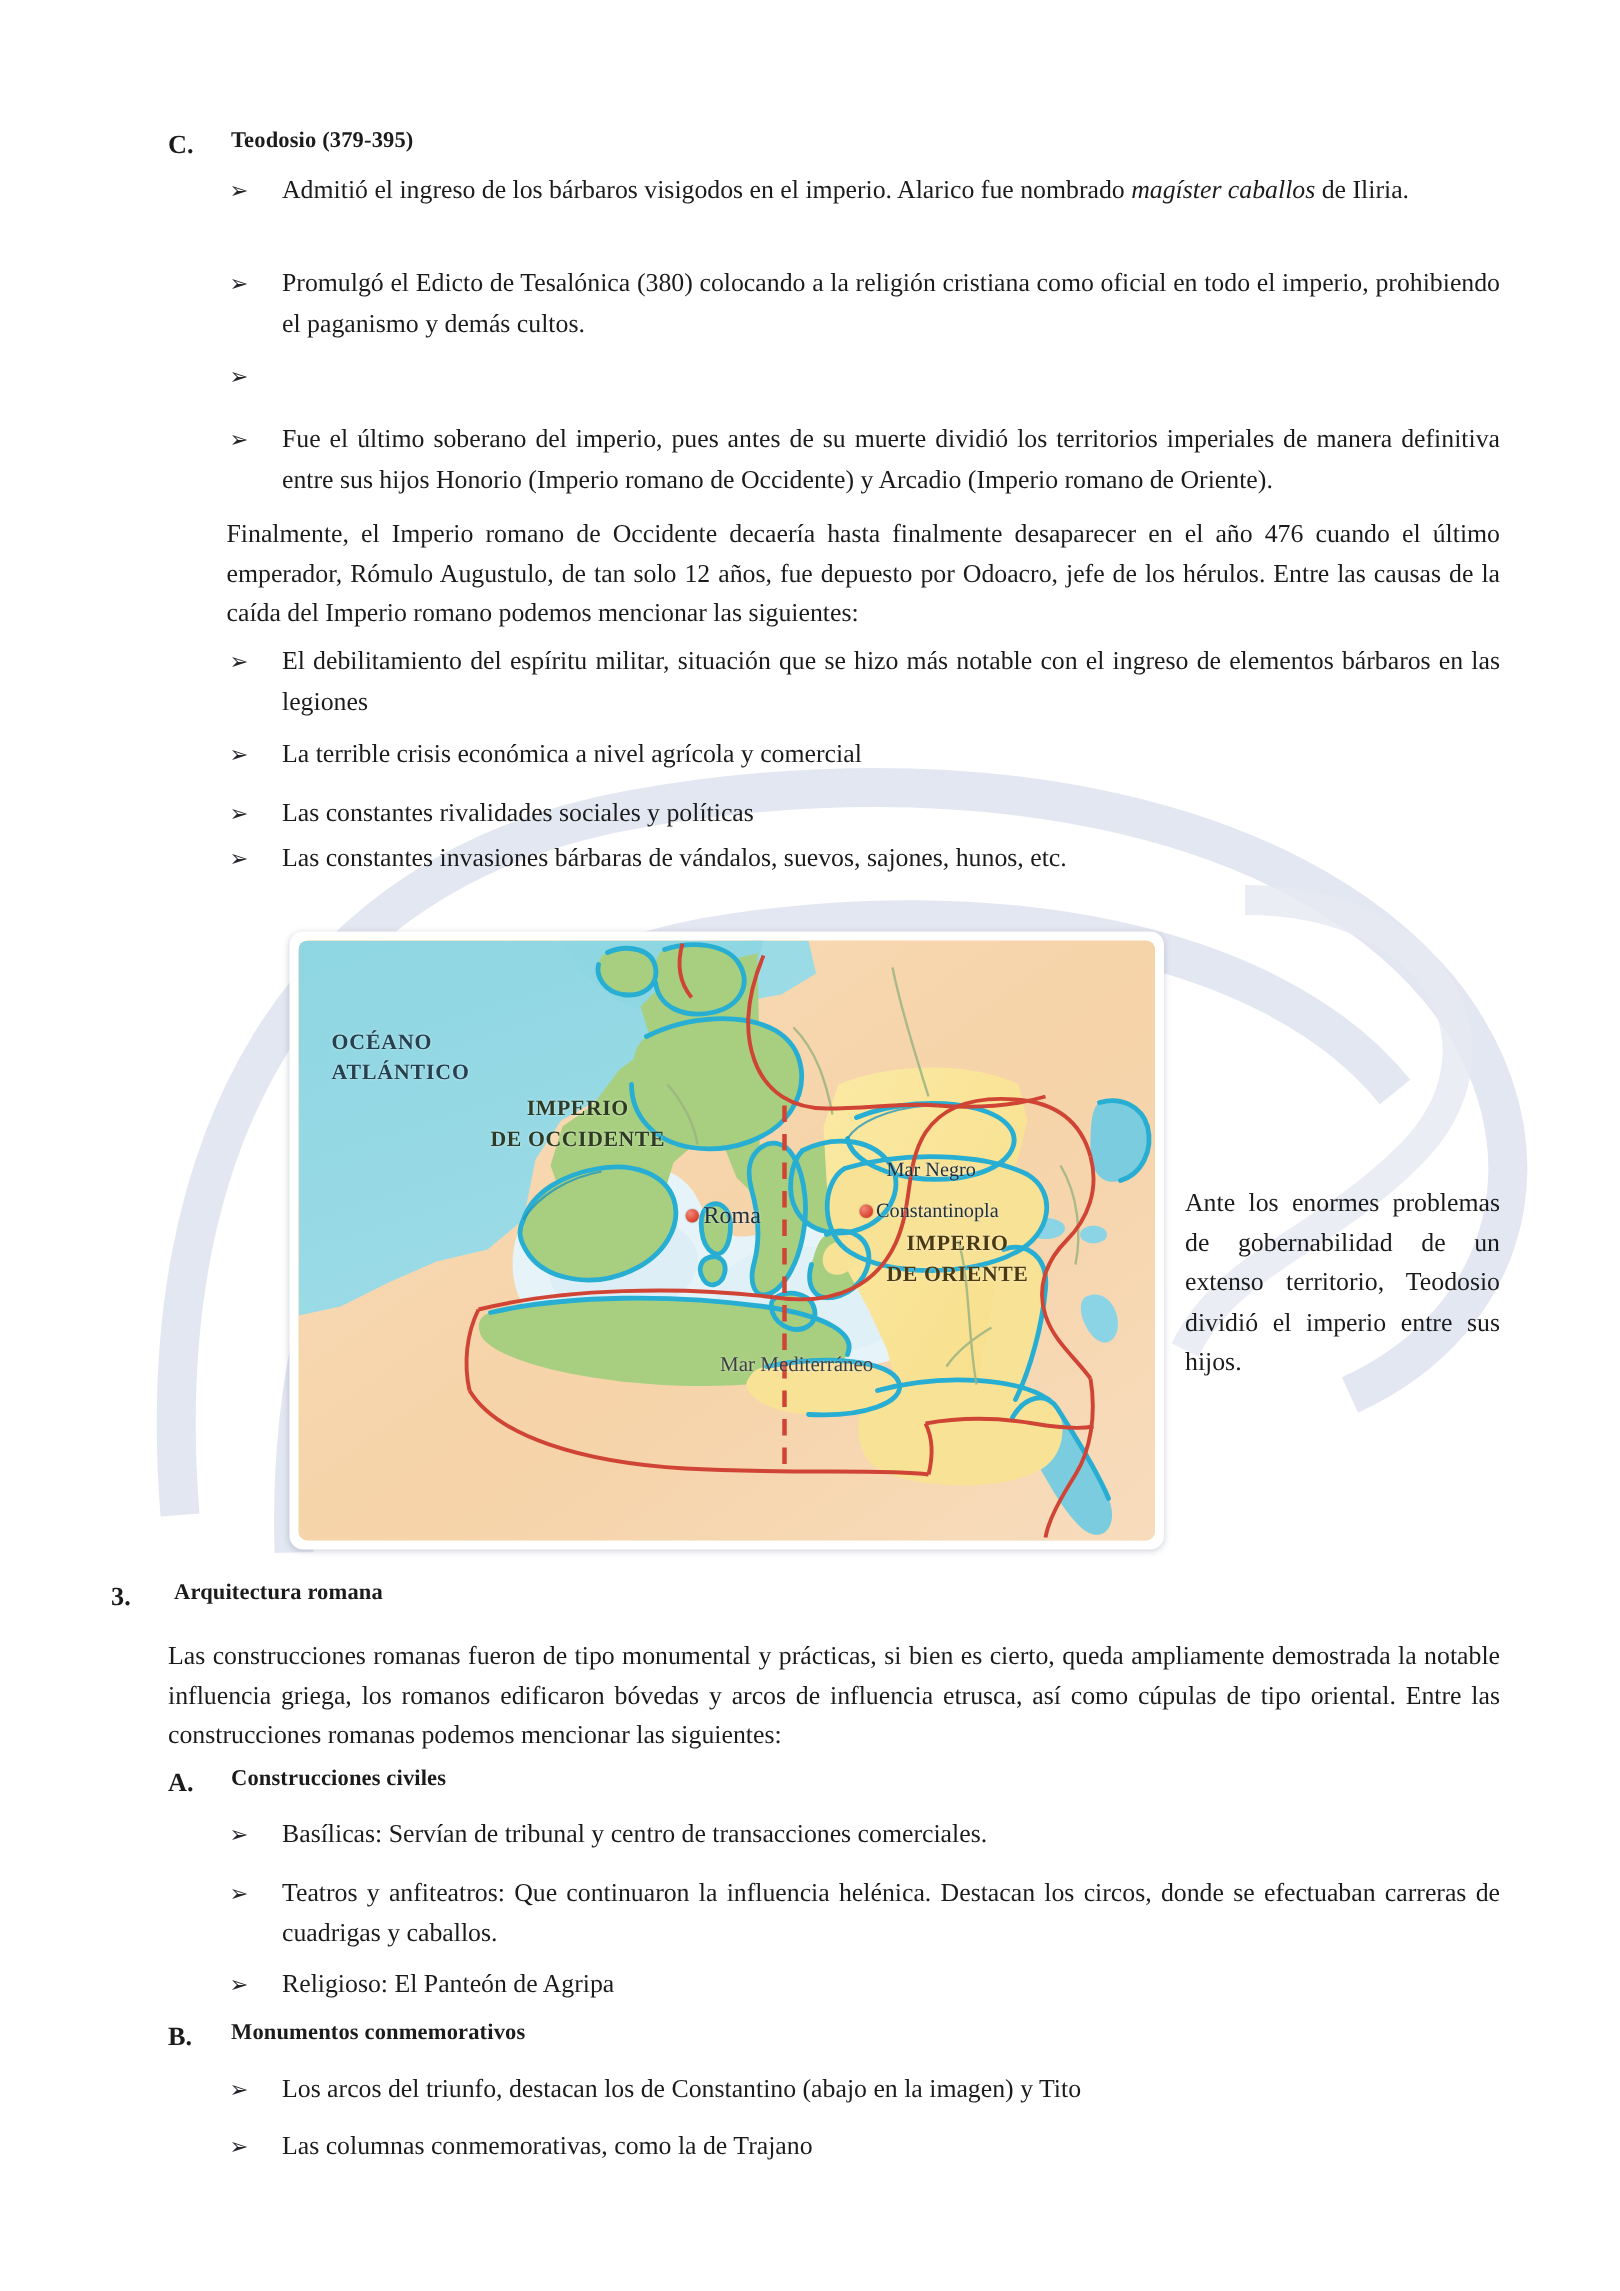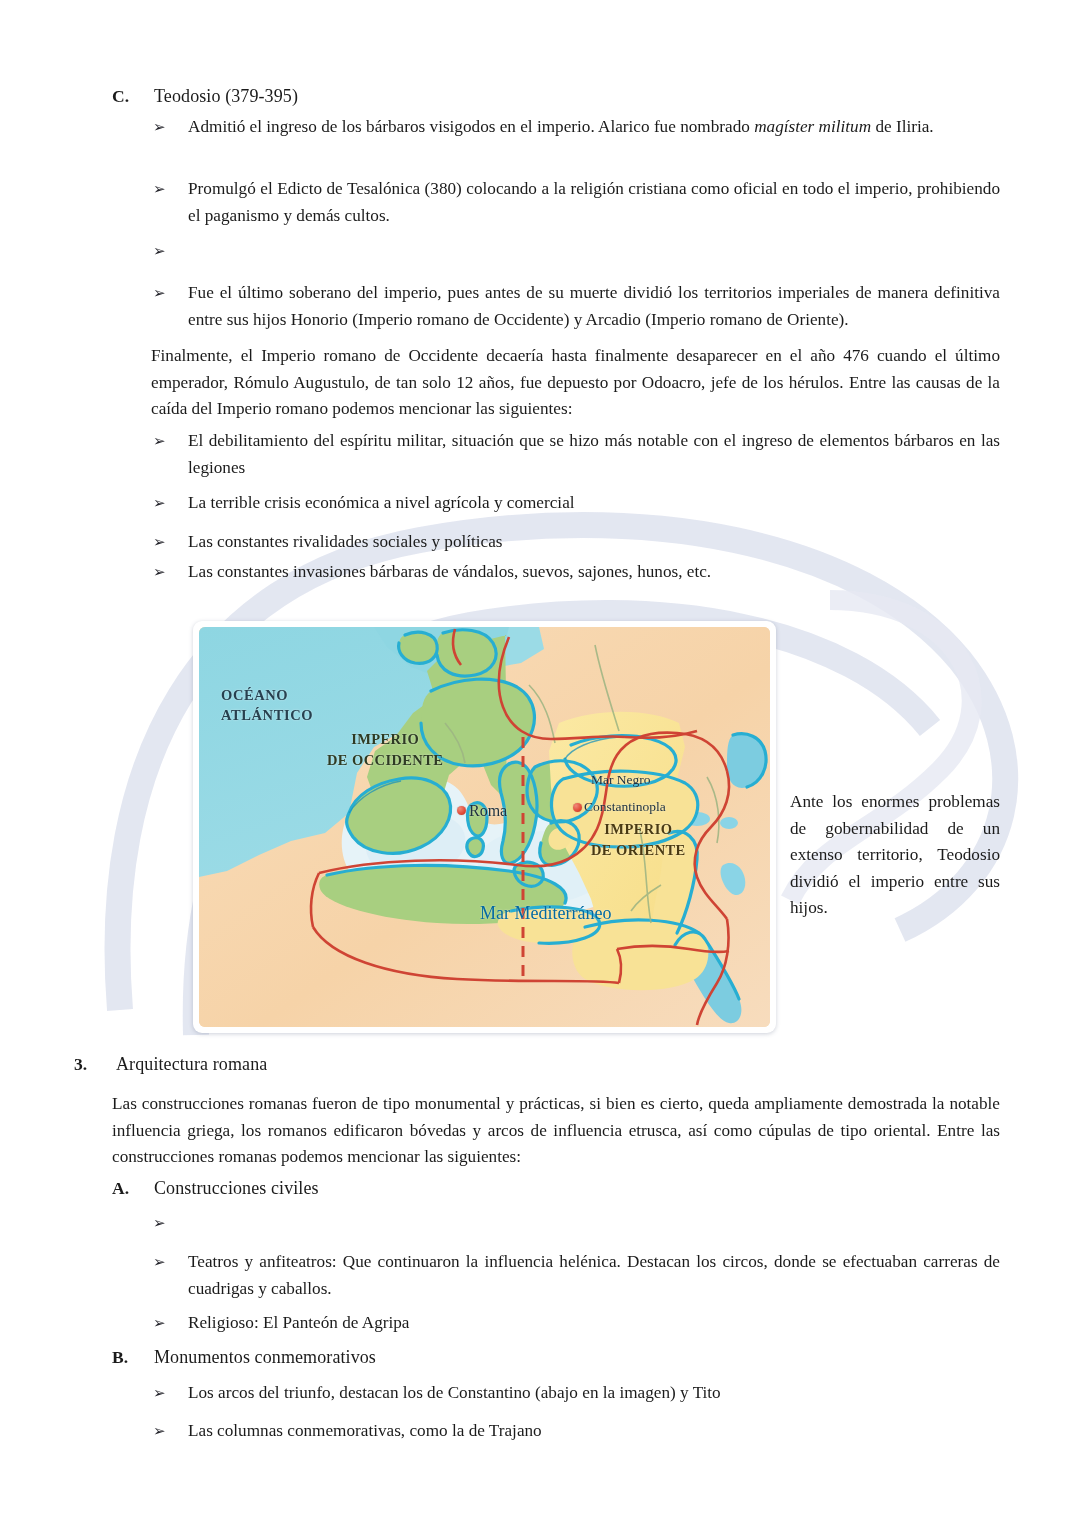--- a/index.html
+++ b/index.html
@@ -40,22 +40,22 @@
     display: flex;
     align-items: flex-start;
   }
   .heading-letter {
     font-weight: bold;
     font-size: 17.5px;
     width: 42px;
     flex: 0 0 42px;
   }
   .heading-text {
-    font-weight: normal;
-    font-size: 18px;
+    font-weight: bold;
+    font-size: 15px;
     letter-spacing: .1px;
   }
 
   .bullet-row {
     position: absolute;
     display: flex;
     align-items: flex-start;
   }
   .bullet-glyph {
     flex: 0 0 38px;
@@ -140,21 +140,21 @@
   .lbl-constantinopla {
     left: 385px; top: 172px;
     font-size: 13.5px; color: #20323f;
   }
   .lbl-roma {
     left: 270px; top: 175px;
     font-size: 16px; color: #20323f;
   }
   .lbl-mediterraneo {
     left: 281px; top: 276px;
-    font-size: 18px; color: #0369a1;
+    font-size: 14px; color: #404040;
   }
   .city-dot {
     position: absolute;
     width: 9px; height: 9px;
     border-radius: 50%;
     background: radial-gradient(circle at 33% 30%, #f08a7a 0%, #e04a37 60%, #b8301f 100%);
     box-shadow: 0 0 1px rgba(0,0,0,.45);
   }
   .dot-roma { left: 258px; top: 179px; }
   .dot-const { left: 374px; top: 176px; }
@@ -185,21 +185,21 @@
 
 <div class="page">
 
   <div class="heading-row" style="left:112px; top:86px; width:880px;">
     <span class="heading-letter">C.</span>
     <span class="heading-text">Teodosio (379-395)</span>
   </div>
 
   <div class="bullet-row" style="left:150px; top:114px; width:850px;">
     <span class="bullet-glyph">➢</span>
-    <span class="bullet-text">Admitió el ingreso de los bárbaros visigodos en el imperio. Alarico fue nombrado <i>magíster militum</i> de Iliria.</span>
+    <span class="bullet-text">Admitió el ingreso de los bárbaros visigodos en el imperio. Alarico fue nombrado <i>magíster caballos</i> de Iliria.</span>
   </div>
 
   <div class="bullet-row" style="left:150px; top:176px; width:850px;">
     <span class="bullet-glyph">➢</span>
     <span class="bullet-text">Promulgó el Edicto de Tesalónica (380) colocando a la religión cristiana como oficial en todo el imperio, prohibiendo el paganismo y demás cultos.</span>
   </div>
 
   <div class="bullet-row" style="left:150px; top:238px; width:850px;">
     <span class="bullet-glyph">➢</span>
   </div>
@@ -427,20 +427,21 @@
 
   <div class="para" style="left:112px; top:1091px; width:888px;">Las construcciones romanas fueron de tipo monumental y prácticas, si bien es cierto, queda ampliamente demostrada la notable influencia griega, los romanos edificaron bóvedas y arcos de influencia etrusca, así como cúpulas de tipo oriental. Entre las construcciones romanas podemos mencionar las siguientes:</div>
 
   <div class="heading-row" style="left:112px; top:1178px; width:880px;">
     <span class="heading-letter">A.</span>
     <span class="heading-text">Construcciones civiles</span>
   </div>
 
   <div class="bullet-row" style="left:150px; top:1210px; width:850px;">
     <span class="bullet-glyph">➢</span>
+    <span class="bullet-text">Basílicas: Servían de tribunal y centro de transacciones comerciales.</span>
   </div>
 
   <div class="bullet-row" style="left:150px; top:1249px; width:850px;">
     <span class="bullet-glyph">➢</span>
     <span class="bullet-text">Teatros y anfiteatros: Que continuaron la influencia helénica. Destacan los circos, donde se efectuaban carreras de cuadrigas y caballos.</span>
   </div>
 
   <div class="bullet-row" style="left:150px; top:1310px; width:850px;">
     <span class="bullet-glyph">➢</span>
     <span class="bullet-text">Religioso: El Panteón de Agripa</span>

